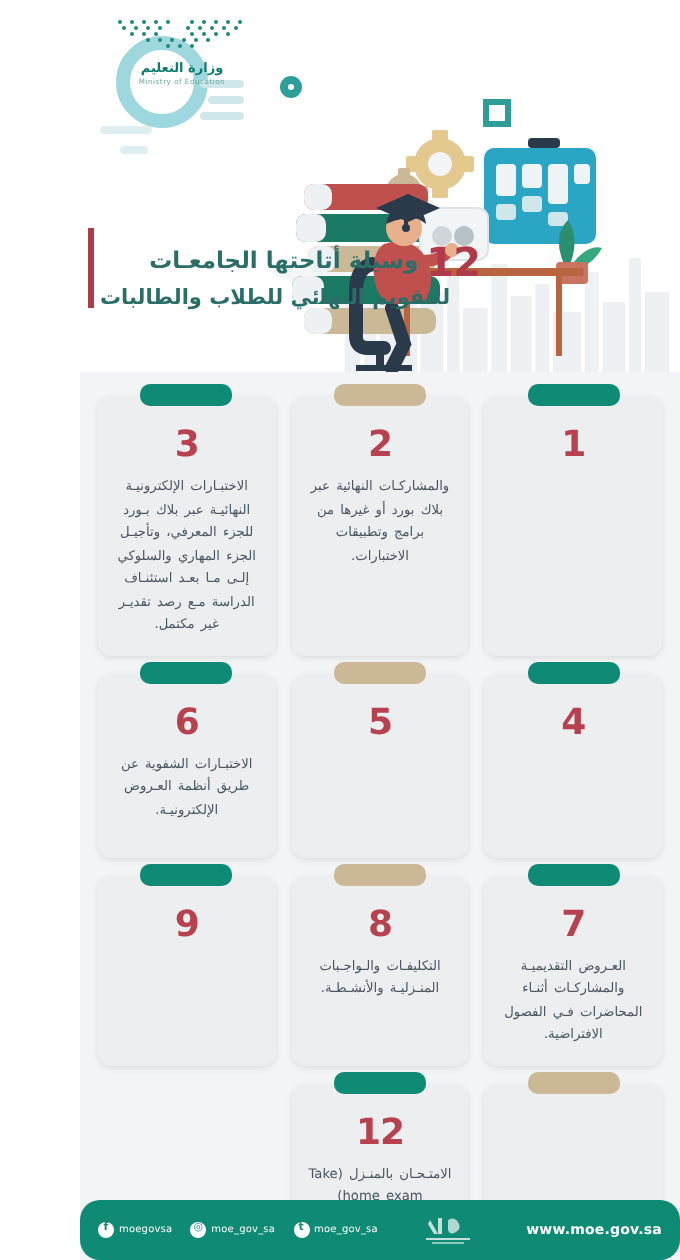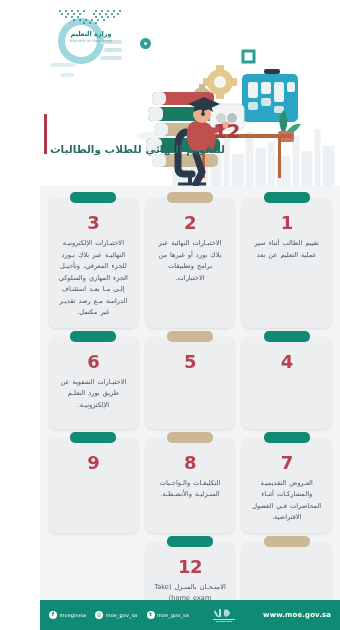--- a/index.html
+++ b/index.html
@@ -160,20 +160,21 @@
   .footer {
     position: absolute;
     bottom: 0; left: 0;
     width: 100%; height: 30px;
     background: #0f8a74;
     display: flex;
     align-items: center;
     justify-content: space-between;
     padding: 0 9px;
     direction: ltr;
+    border-radius: 10px;
   }
   .socials { display: flex; align-items: center; gap: 9px; }
   .social { display: flex; align-items: center; gap: 2.5px; }
   .social-icon {
     width: 8px; height: 8px; border-radius: 50%;
     background: #ffffff;
     display: flex; align-items: center; justify-content: center;
     color: #0f8a74; font-size: 5.5px; font-weight: bold;
     line-height: 1;
   }
@@ -350,53 +351,53 @@
         </g>
       </svg>
       <div class="logo-ar">وزارة التعليم</div>
       <div class="logo-en">Ministry of Education</div>
     </div>
 
     <div class="title-block">
       <div class="title-rule"></div>
       <div class="title-line">
         <span class="title-num">12</span>
+        <span class="title-main">وسيلة أتاحتها الجامعـات</span>
       </div>
       <div class="title-sub">للتقويم النهائي للطلاب والطالبات</div>
     </div>
   </div>
 
   <div class="grid">
       <div class="card">
         <div class="card-tab"></div>
         <div class="card-num">1</div>
-        <div class="card-text">تقييم الطالب أثناء سير عملية التعليم عن بعد</div>
       </div>
       <div class="card beige">
         <div class="card-tab"></div>
         <div class="card-num">2</div>
-        <div class="card-text">الاختبـارات النهائية عبر بلاك بورد أو غيرها من برامج وتطبيقات الاختبارات.</div>
+        <div class="card-text">والمشاركـات النهائية عبر بلاك بورد أو غيرها من برامج وتطبيقات الاختبارات.</div>
       </div>
       <div class="card">
         <div class="card-tab"></div>
         <div class="card-num">3</div>
         <div class="card-text">الاختبـارات الإلكترونيـة النهائيـة عبر بلاك بـورد للجزء المعرفي، وتأجيـل الجزء المهاري والسلوكي إلـى مـا بعـد استئنـاف الدراسة مـع رصد تقديـر غير مكتمل.</div>
       </div>
       <div class="card">
         <div class="card-tab"></div>
         <div class="card-num">4</div>
       </div>
       <div class="card beige">
         <div class="card-tab"></div>
         <div class="card-num">5</div>
       </div>
       <div class="card">
         <div class="card-tab"></div>
         <div class="card-num">6</div>
-        <div class="card-text">الاختبـارات الشفوية عن طريق بورد التعلـم الإلكترونيـة.</div>
+        <div class="card-text">الاختبـارات الشفوية عن طريق أنظمة العـروض الإلكترونيـة.</div>
       </div>
       <div class="card">
         <div class="card-tab"></div>
         <div class="card-num">7</div>
         <div class="card-text">العـروض التقديميـة والمشاركـات أثنـاء المحاضرات فـي الفصول الافتراضية.</div>
       </div>
       <div class="card beige">
         <div class="card-tab"></div>
         <div class="card-num">8</div>
         <div class="card-text">التكليفـات والـواجـبات المنـزليـة والأنشـطـة.</div>

